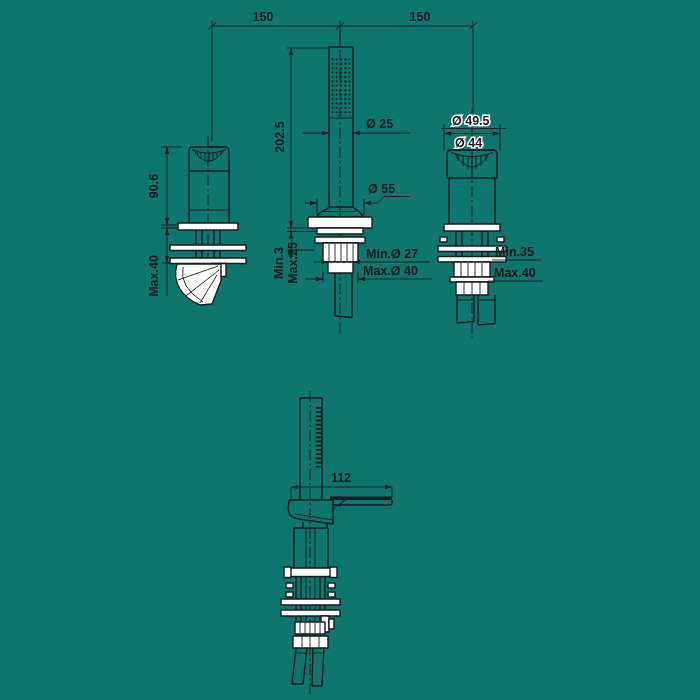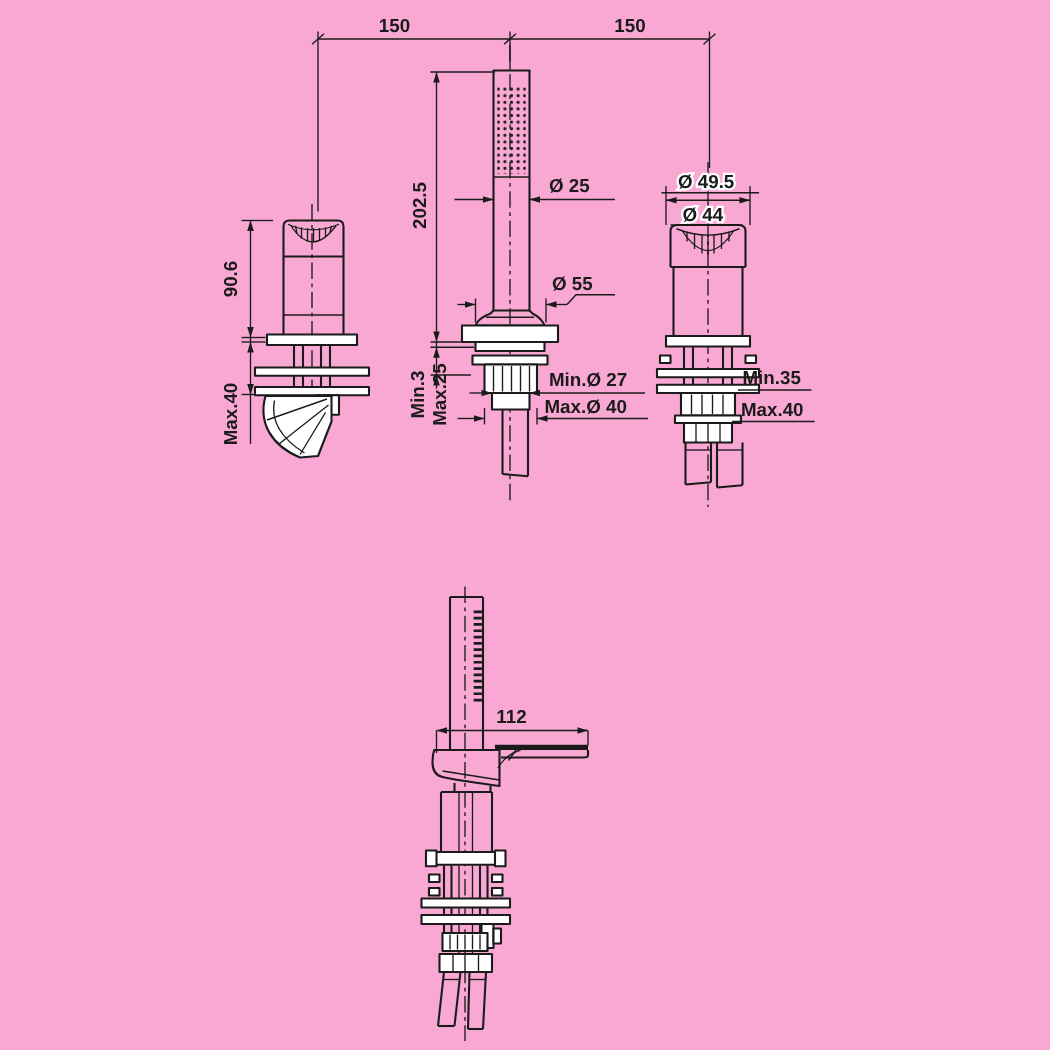--- a/index.html
+++ b/index.html
@@ -1,16 +1,16 @@
 <!DOCTYPE html>
 <html><head>
 <meta charset="utf-8">
 <style>
   html,body{margin:0;padding:0;background:#ffffff;}
-  .canvas{position:relative;width:700px;height:700px;background:#f9a8d4;overflow:hidden;}
+  .canvas{position:relative;width:700px;height:700px;background:#0f766e;overflow:hidden;}
   svg{display:block;}
   .o{stroke:#1b1b1b;stroke-width:1.4;fill:none;stroke-linejoin:round;}
   .t{stroke:#1b1b1b;stroke-width:0.9;fill:none;}
   .c{stroke:#1b1b1b;stroke-width:0.9;fill:none;stroke-dasharray:11 3 2.5 3;}
   .w{stroke:#1b1b1b;stroke-width:1.4;fill:#ffffff;stroke-linejoin:round;}
   .f{fill:#1b1b1b;stroke:none;}
   text{font-family:"Liberation Sans","DejaVu Sans",sans-serif;font-size:12.5px;font-weight:bold;fill:#1b1b1b;}
   .vtx{text-anchor:middle;}
   .halo{paint-order:stroke;stroke:#ffffff;stroke-width:3px;}
 </style>

